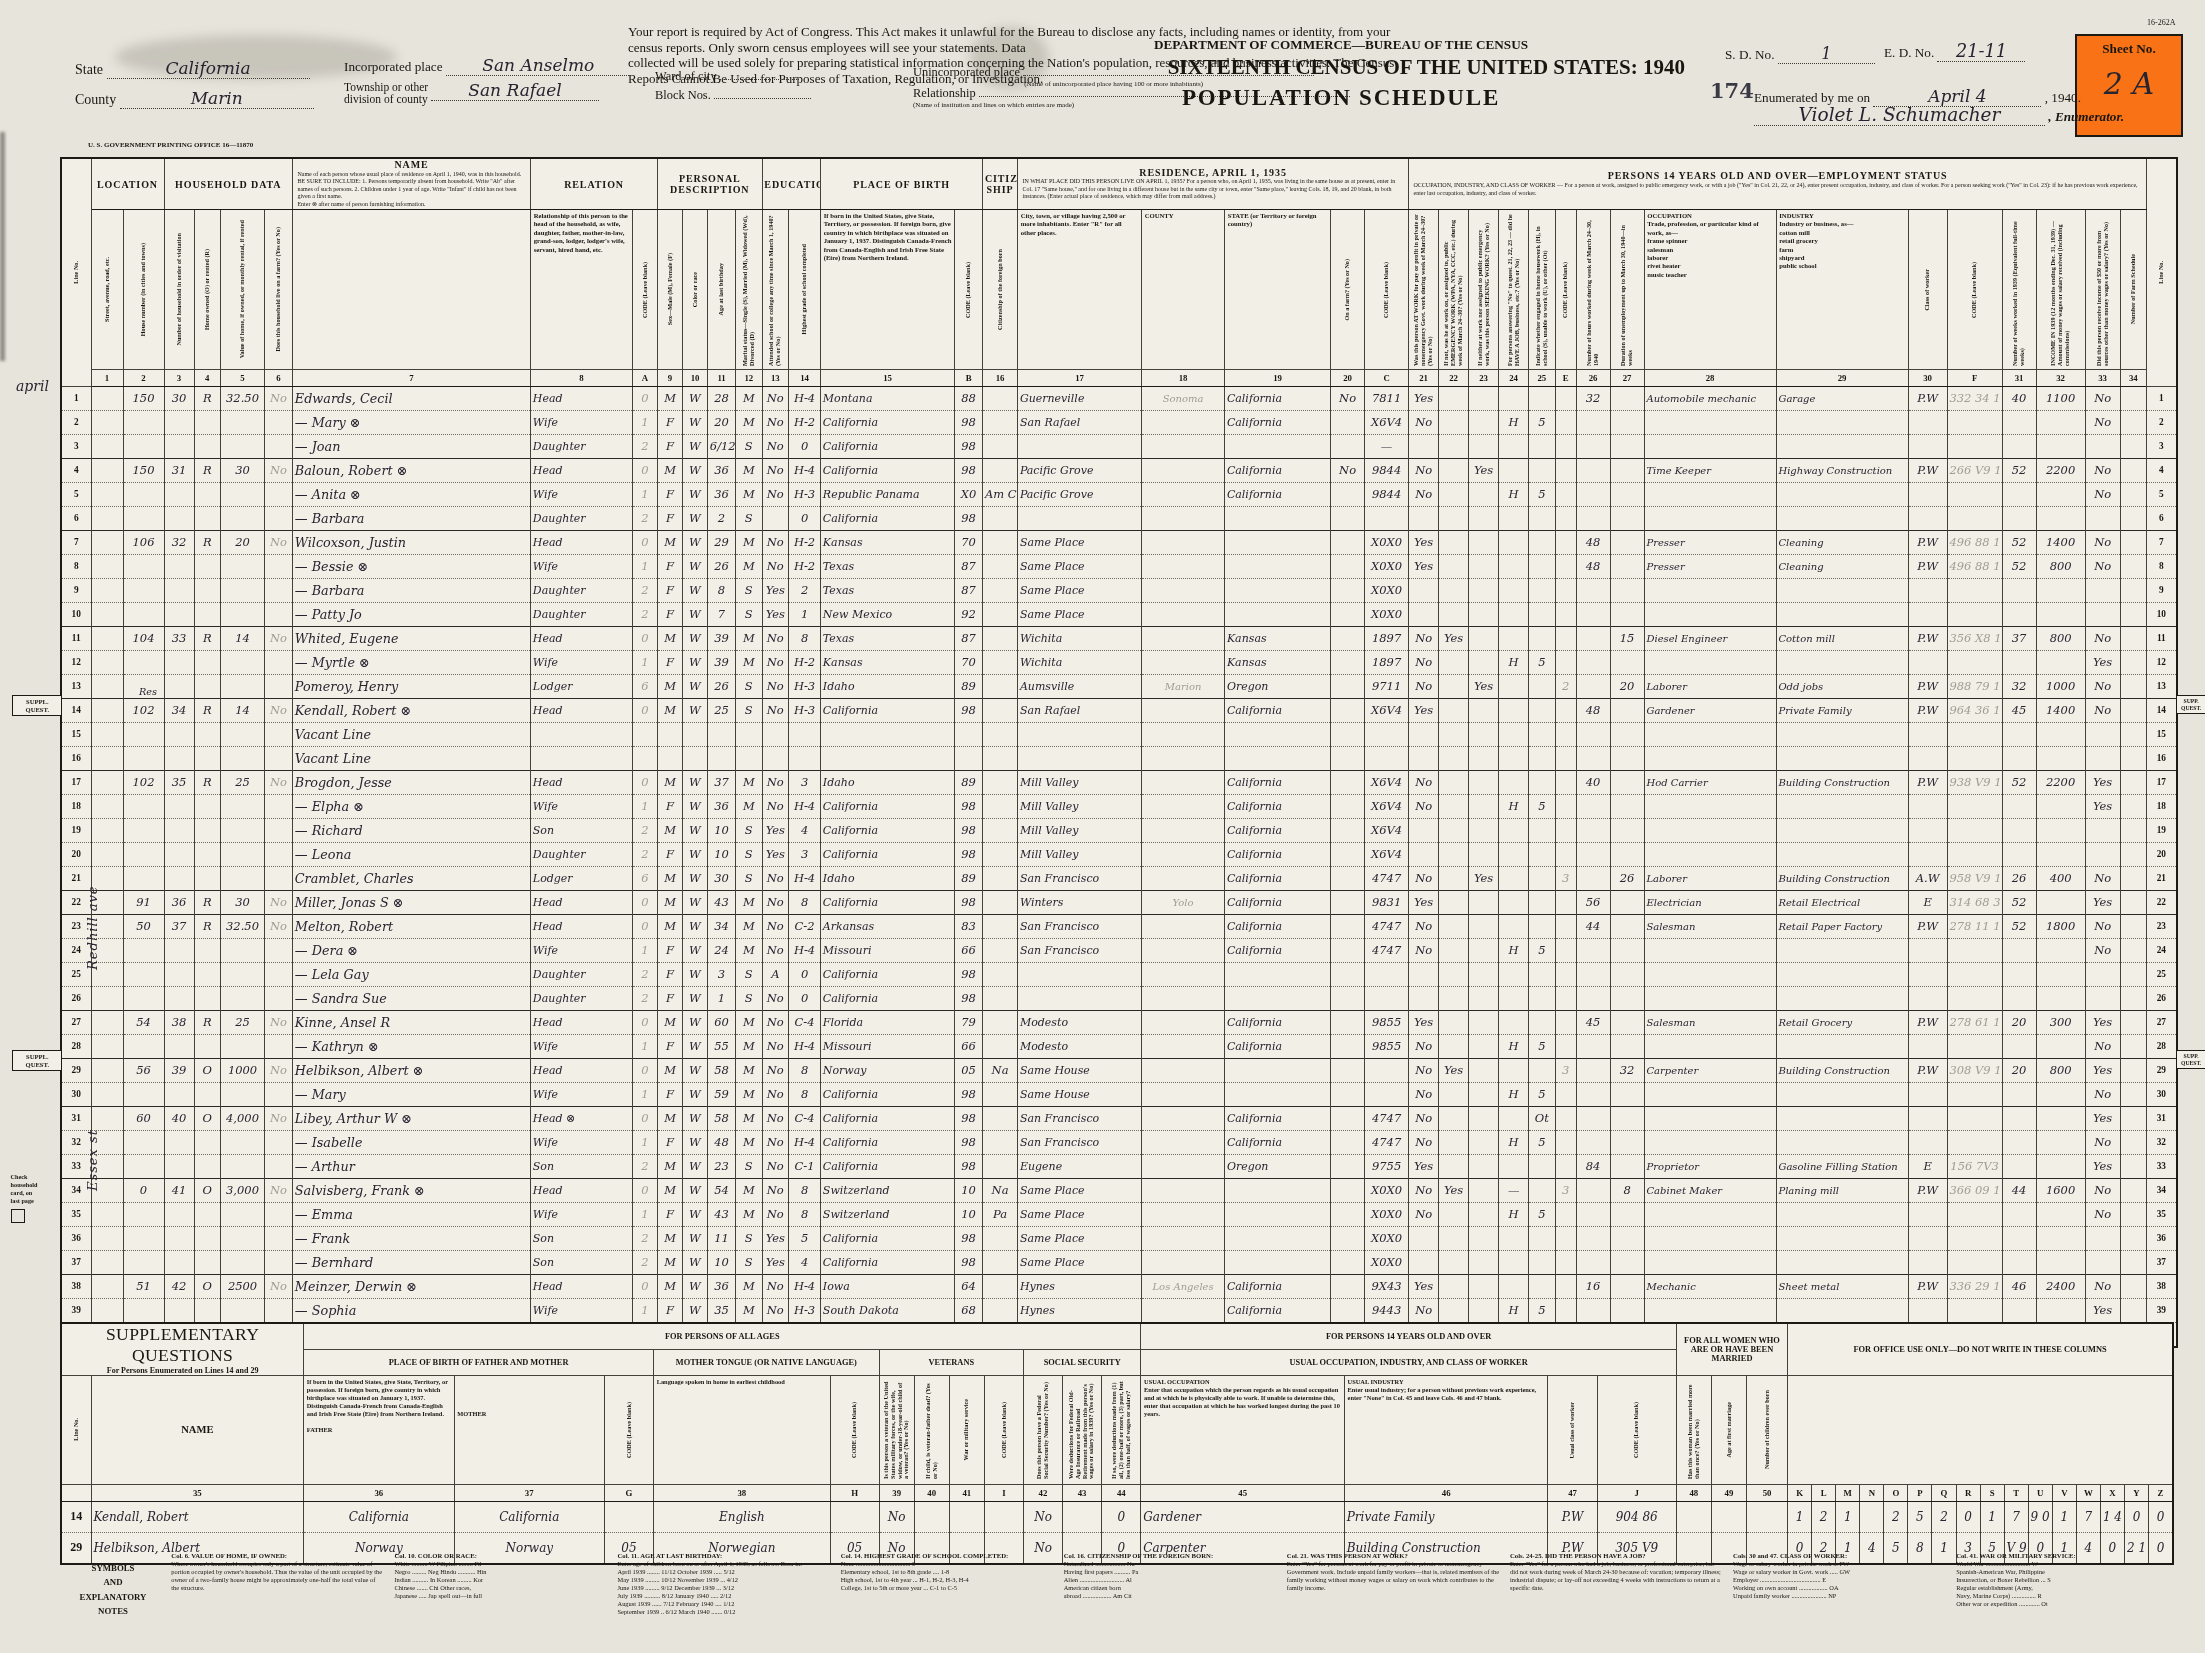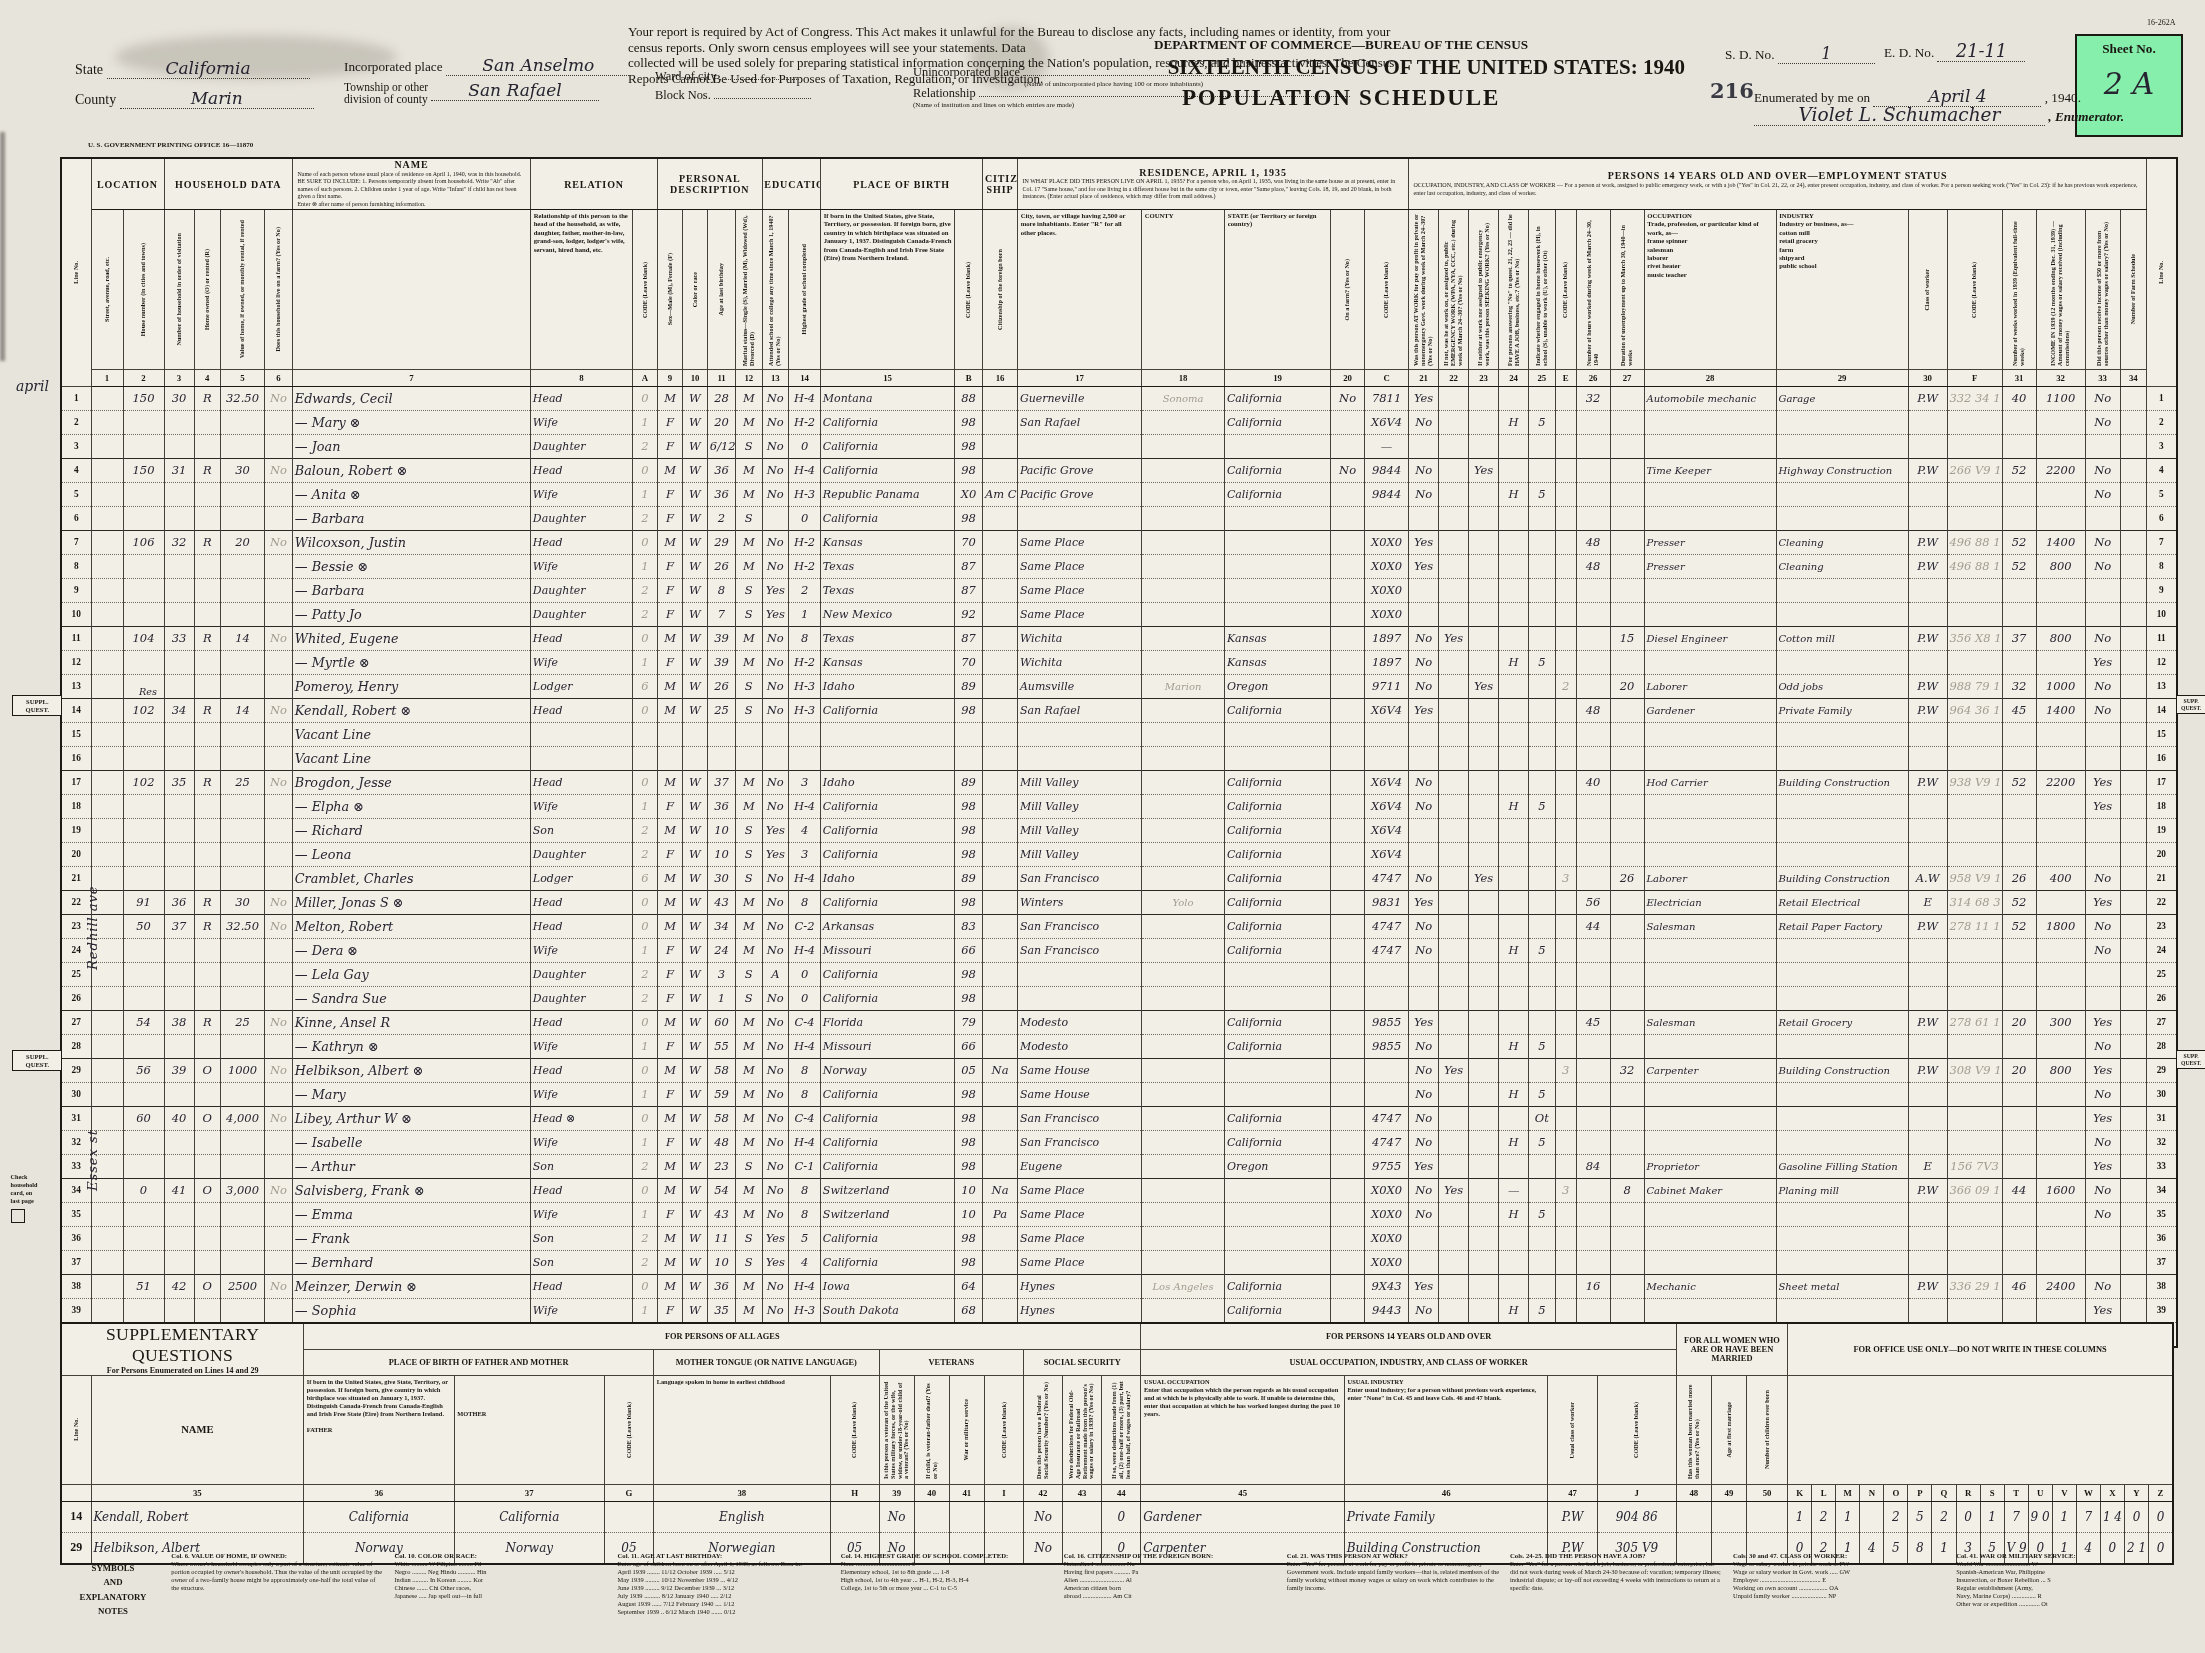--- a/index.html
+++ b/index.html
@@ -94,25 +94,25 @@
 <div class="abs" style="left:1085px;top:85px;width:512px;text-align:center;font-weight:bold;font-size:23px;letter-spacing:1.8px">POPULATION SCHEDULE</div>
 
 <div class="abs" style="left:1725px;top:44px;font-size:13.2px">
   <span>S. D. No.</span>
   <span class="fillline" style="width:97px;text-align:center"><span class="hw" style="font-size:16px">1</span></span>
 </div>
 <div class="abs" style="left:1884px;top:41px;font-size:13.2px">
   <span>E. D. No.</span>
   <span class="fillline" style="width:88px;text-align:center"><span class="hw" style="font-size:17.6px">21-11</span></span>
 </div>
-<div class="abs" style="left:2075px;top:34px;width:104px;height:99px;border:2.6px solid #1c1a15;background:#86efac;text-align:center">
+<div class="abs" style="left:2075px;top:34px;width:104px;height:99px;border:2.6px solid #1c1a15;background:#f97316;text-align:center">
   <div style="font-weight:bold;font-size:13.2px;margin-top:5.3px">Sheet No.</div>
   <div class="hw" style="font-size:30px;margin-top:8.8px">2 A</div>
 </div>
-<div class="abs hw" style="left:1710px;top:78px;font-size:21px;font-style:normal;font-weight:bold;color:#3a3a45">216</div>
+<div class="abs hw" style="left:1710px;top:78px;font-size:21px;font-style:normal;font-weight:bold;color:#3a3a45">174</div>
 <div class="abs" style="left:1754px;top:86px;font-size:13.2px">
   <span>Enumerated by me on</span>
   <span class="fillline" style="width:168px;text-align:center"><span class="hw" style="font-size:17px">April 4</span></span>
   <span>, 1940.</span>
 </div>
 <div class="abs" style="left:1754px;top:104px;font-size:13.2px">
   <span class="fillline" style="width:291px;text-align:center"><span class="hw" style="font-size:18.5px">Violet L. Schumacher</span></span>
   <span style="font-style:italic;font-weight:bold">, Enumerator.</span>
 </div>
 <div class="abs tiny" style="left:88px;top:141px;font-size:7px;font-weight:bold">U. S. GOVERNMENT PRINTING OFFICE   16—11870</div>

